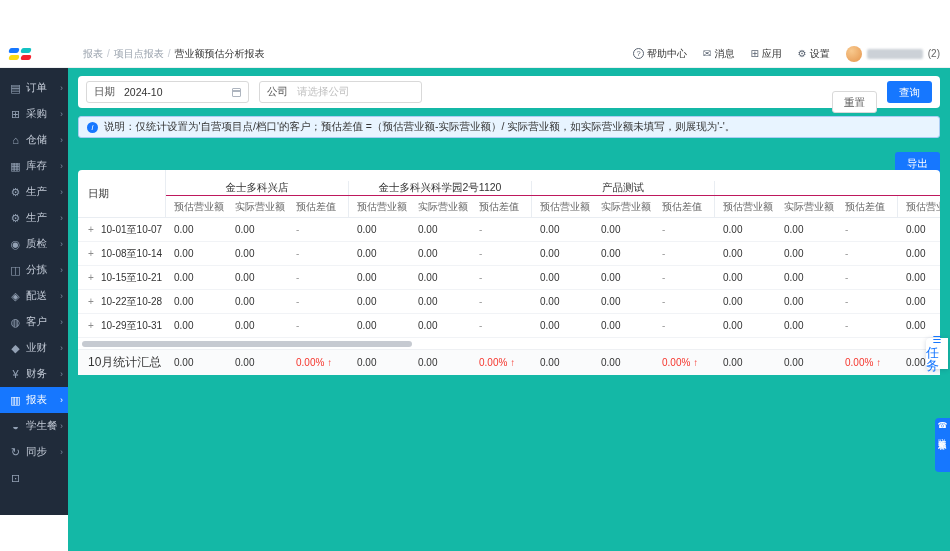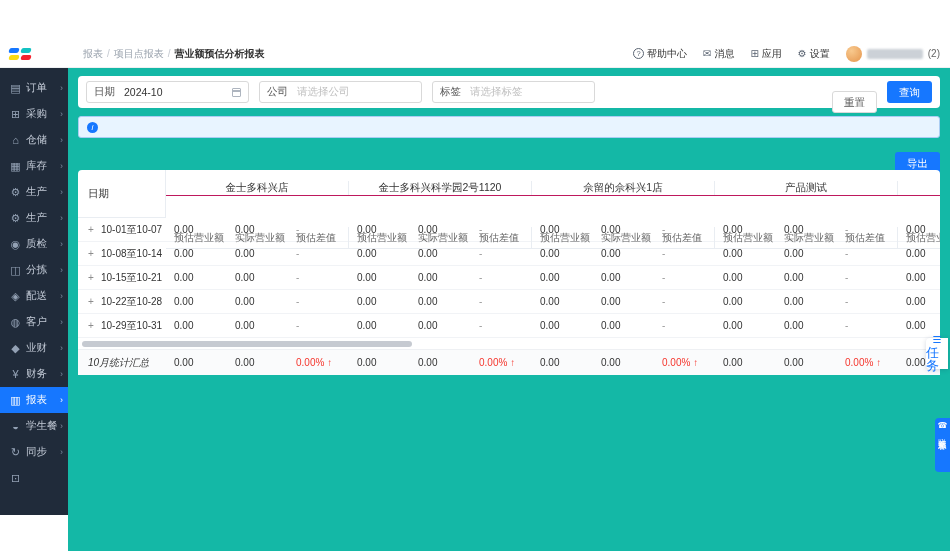--- a/index.html
+++ b/index.html
@@ -7,21 +7,21 @@
   body{position:relative;background:#fff;font-family:"Liberation Sans","DejaVu Sans",sans-serif;overflow:hidden;}
 
   
   .topbar{position:absolute;top:40px;left:0;width:950px;height:28px;background:#fff;border-bottom:1px solid #eef0f2;display:flex;align-items:center;z-index:8;}
   .logo{display:flex;flex-wrap:wrap;width:26px;gap:2px;margin-left:9px;}
   .logo i{display:block;width:10px;height:5px;border-radius:2px;transform:skewX(-16deg);}
   .logo i.c1{background:#1677ff;}.logo i.c2{background:#13c2c2;}
   .logo i.c3{background:#fadb14;}.logo i.c4{background:#f5222d;}
   .breadcrumb{margin-left:48px;font-size:10px;color:#98a1ac;white-space:nowrap;}
   .breadcrumb .sep{margin:0 4px;color:#c4c9d0;}
-  .breadcrumb .cur{color:#333;font-weight:bold;}
+  .breadcrumb .cur{color:#333;}
   .topbar-right{margin-left:auto;display:flex;align-items:center;gap:16px;margin-right:10px;}
   .tb-actions{display:flex;align-items:center;gap:16px;}
   .tb-item{display:flex;align-items:center;gap:3px;font-size:10px;color:#333;cursor:pointer;white-space:nowrap;}
   .tb-icon{font-size:10px;color:#5a6472;line-height:1;}
   .icon-circle{display:inline-flex;width:11px;height:11px;border:1px solid #5a6472;border-radius:50%;align-items:center;justify-content:center;font-size:7.5px;}
   .tb-user{display:flex;align-items:center;gap:5px;}
   .avatar{width:16px;height:16px;border-radius:50%;background:radial-gradient(circle at 35% 30%,#f8c98e,#e5954c);}
   .user-blur{width:56px;height:10px;background:#ccd1d7;border-radius:2px;filter:blur(1.3px);}
   .user-suffix{font-size:10px;color:#666;}
 
@@ -60,34 +60,34 @@
   .export-row{position:absolute;top:84px;right:10px;height:22px;}
 
   
   .table-card{position:absolute;top:102px;left:10px;right:10px;background:#fff;border-radius:4px 4px 0 0;overflow:hidden;}
   .t-header{position:relative;height:48px;}
   .th-date{position:absolute;left:0;top:0;width:88px;height:48px;border-right:1px solid #e9edf2;border-bottom:1px solid #e9edf2;display:flex;align-items:center;padding-left:10px;font-size:10.5px;color:#333;}
   .th-rows{margin-left:88px;}
   .th-grouprow{display:flex;height:26px;border-bottom:1px solid #be185d;align-items:flex-end;}
   .th-group-name{width:183px;display:flex;align-items:center;justify-content:center;font-size:10.5px;color:#333;border-right:1px solid #e9edf2;white-space:nowrap;overflow:hidden;flex:none;}
   .th-group-name.partial{width:42px;border-right:none;}
-  .th-subrow{display:flex;height:22px;border-bottom:1px solid #e9edf2;margin-top:31px;}
+  .th-subrow{display:flex;height:22px;border-bottom:1px solid #e9edf2;}
   .th-sub{width:61px;display:flex;align-items:center;padding-left:8px;font-size:10px;color:#666;white-space:nowrap;overflow:hidden;flex:none;}
   .th-sub.gend{border-right:1px solid #e9edf2;}
   .th-sub.partial{width:42px;border-right:none;}
   .t-row{display:flex;height:24px;align-items:center;border-bottom:1px solid #f1f3f6;}
   .td-date{width:88px;padding-left:10px;display:flex;align-items:center;gap:4px;font-size:10px;color:#333;flex:none;}
   .expand{width:9px;color:#8c8c8c;font-size:10px;cursor:pointer;}
   .td-cell{width:61px;padding-left:8px;font-size:10px;color:#333;white-space:nowrap;overflow:hidden;flex:none;}
   .td-cell.dash{color:#999;}
   .td-partial{width:42px;}
   .t-scroll{height:11px;display:flex;align-items:center;padding:0 4px;background:#fff;}
   .t-thumb{height:6px;width:330px;background:#c6cad1;border-radius:3px;cursor:pointer;}
   .t-summary{display:flex;height:26px;align-items:center;background:#fafbfc;border-top:1px solid #eef0f3;}
-  .ts-label{width:88px;padding-left:10px;font-size:10px;color:#333;flex:none;font-style:italic;}
+  .ts-label{width:88px;padding-left:10px;font-size:12px;color:#333;flex:none;}
   .td-cell.red{color:#f5362d;}
 
   
   .task-float{position:absolute;top:338px;right:2px;width:22px;height:31px;background:#fff;border-radius:4px 0 0 4px;box-shadow:0 1px 5px rgba(15,40,80,.18);display:flex;flex-direction:column;align-items:center;justify-content:center;gap:1px;z-index:9;cursor:pointer;}
   .task-icon{color:#1677ff;font-size:10px;line-height:1;}
   .task-label{color:#1677ff;font-size:13px;line-height:1;}
   .service-float{position:absolute;top:418px;right:0;width:15px;height:54px;background:#1677ff;border-radius:4px 0 0 4px;display:flex;flex-direction:column;align-items:center;padding-top:4px;gap:2px;z-index:9;cursor:pointer;}
   .service-icon{color:#fff;font-size:8px;line-height:1;}
   .service-label{writing-mode:vertical-rl;color:#fff;font-size:8.5px;letter-spacing:1px;line-height:1;}
 </style>
@@ -219,45 +219,41 @@
   <section class="filter-card">
     <div class="f-input">
       <span class="f-label">日期</span>
       <span class="f-value">2024-10</span>
       <span class="cal-icon"></span>
     </div>
     <div class="f-input">
       <span class="f-label">公司</span>
       <span class="f-placeholder">请选择公司</span>
     </div>
-    <div class="f-input">
-      <span class="f-label">标签</span>
-      <span class="f-placeholder">请选择标签</span>
-    </div>
     <div class="f-spacer"></div>
     <button class="btn btn-default">重置</button>
     <button class="btn btn-primary">查询</button>
   </section>
 
   <div class="notice">
     <span class="notice-icon">i</span>
+    <span class="notice-text">说明：仅统计设置为'自营项目点/档口'的客户；预估差值 =（预估营业额-实际营业额）/ 实际营业额，如实际营业额未填写，则展现为'-'。</span>
   </div>
 
   <div class="export-row">
     <button class="btn btn-primary">导出</button>
   </div>
 
   <section class="table-card">
     <div class="t-header" id="t-header">
         <div class="th-date">日期</div>
         <div class="th-rows">
           <div class="th-grouprow">
             <div class="th-group-name">金士多科兴店</div>
             <div class="th-group-name">金士多科兴科学园2号1120</div>
-            <div class="th-group-name">佘留的佘科兴1店</div>
             <div class="th-group-name">产品测试</div>
             <div class="th-group-name partial"></div>
           </div>
           <div class="th-subrow">
             <div class="th-sub">预估营业额</div>
             <div class="th-sub">实际营业额</div>
             <div class="th-sub gend">预估差值</div>
             <div class="th-sub">预估营业额</div>
             <div class="th-sub">实际营业额</div>
             <div class="th-sub gend">预估差值</div>

